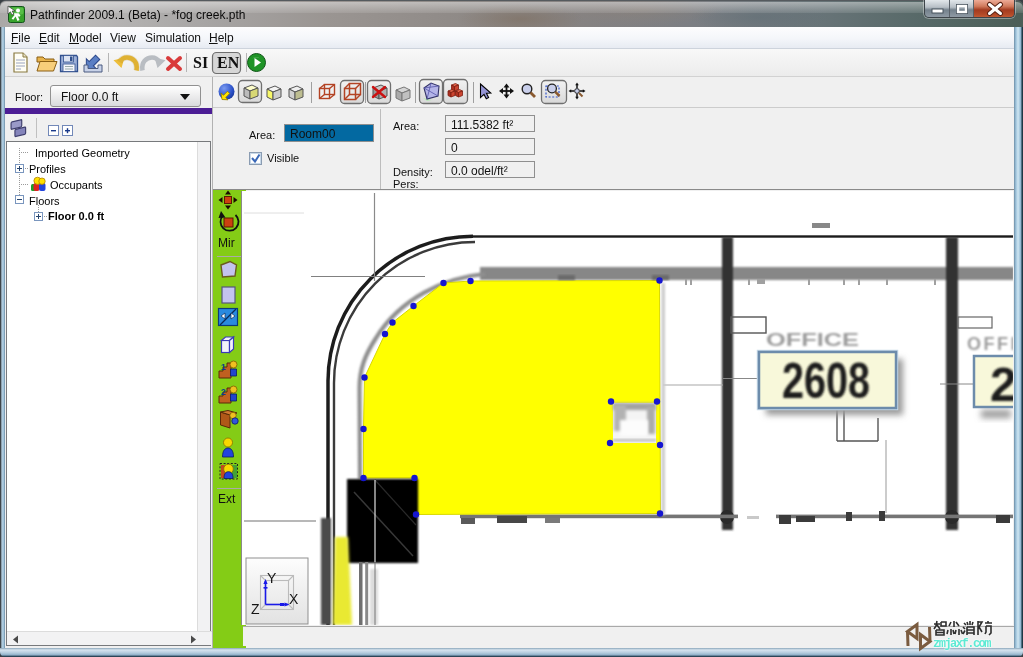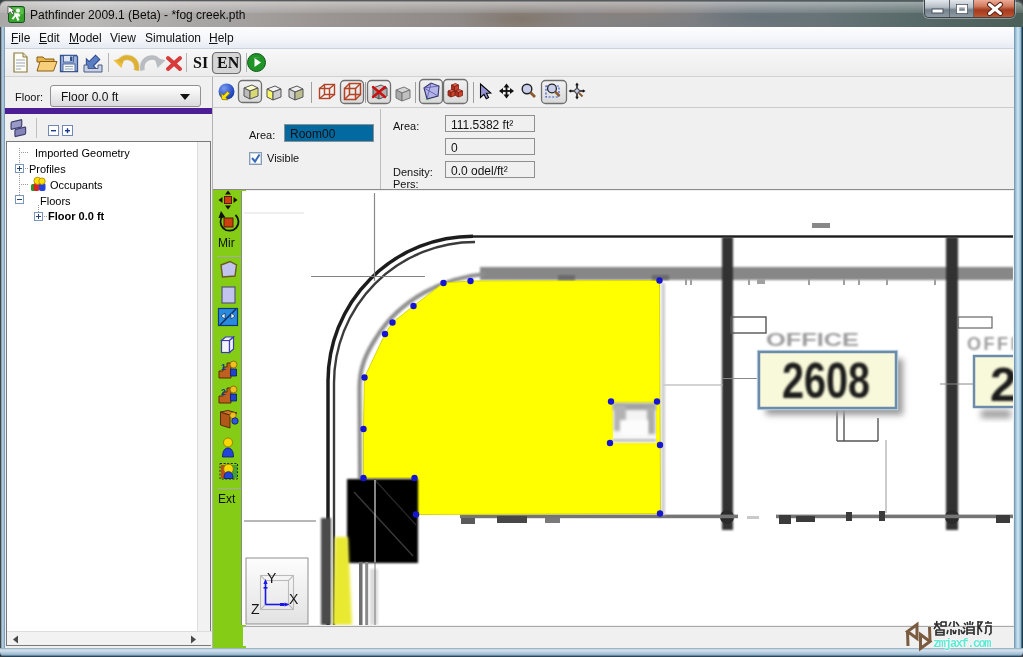--- a/index.html
+++ b/index.html
@@ -210,21 +210,21 @@
         <rect x="1" y="8" width="5" height="7" rx="1.5" fill="#1ca029"></rect>
         <rect x="3.5" y="7" width="6" height="8" rx="2" fill="#d22"></rect>
         <rect x="9" y="7" width="6.5" height="8" rx="2" fill="#2244dd"></rect>
         <circle cx="7.5" cy="4.8" r="3.6" fill="#ffe000" stroke="#b08000" stroke-width="0.8"></circle>
         <circle cx="12" cy="5.2" r="3.2" fill="#ffe000" stroke="#b08000" stroke-width="0.8"></circle>
       </svg>
       <span class="treetxt" style="left:43px; top:37px;">Occupants</span>
       <div class="expander" style="left:8px; top:53px;">
           <div class="h"></div>
         </div>
-      <span class="treetxt" style="left:22px; top:53px;margin-left:11px;">Floors</span>
+      <span class="treetxt" style="left:22px; top:53px;">Floors</span>
       <div class="dotv" style="left:31px; top:63px; height:11px;"></div>
       <div class="doth" style="left:31px; top:74px; width:9px;"></div>
       <div class="expander" style="left:27px; top:70px;">
           <div class="h"></div>
           <div class="v"></div>
         </div>
       <span class="treetxt" style="left:41px; top:68px; font-weight:bold;">Floor 0.0 ft</span>
     </div>
     <div id="coldiv"></div>
     <div id="toolbar2"><svg width="805" height="31">

